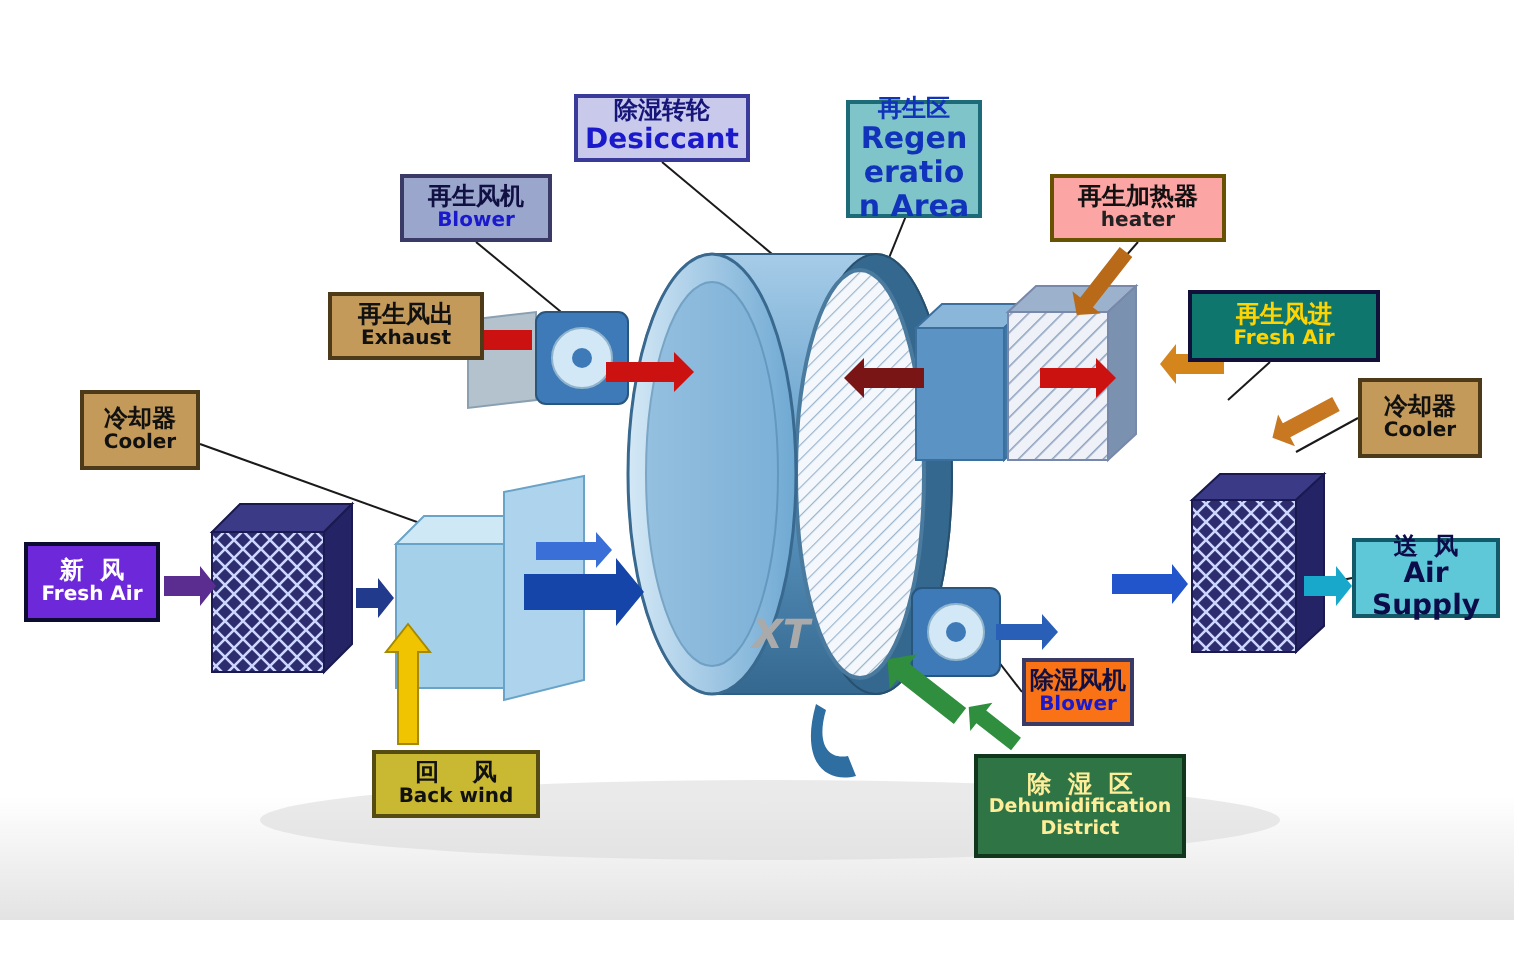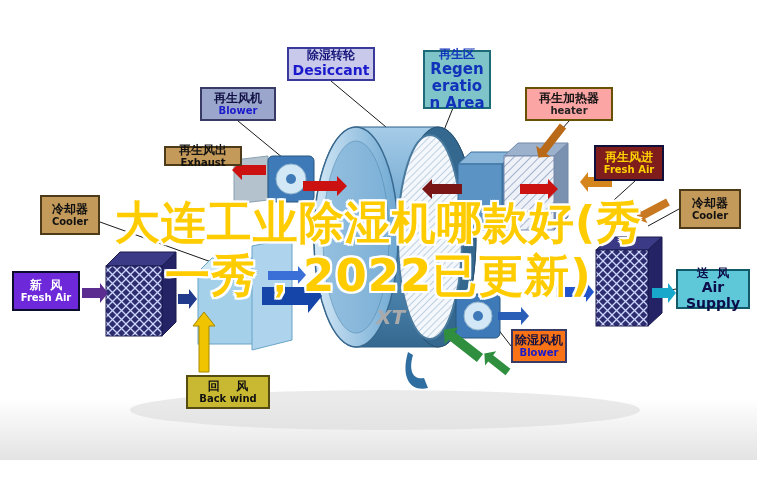--- a/index.html
+++ b/index.html
@@ -19,33 +19,33 @@
 
   .lbl-regen-area{left:423px;top:50px;width:68px;height:59px;background:#7fc4c8;border-color:#1d6a78;align-items:center;}
   .lbl-regen-area .zh{color:#1133bb;} .lbl-regen-area .en{color:#1133bb;word-break:break-word;}
 
   .lbl-regen-blower{left:200px;top:87px;width:76px;height:34px;background:#9aa6cc;border-color:#3a3a66;}
   .lbl-regen-blower .zh{color:#101042;} .lbl-regen-blower .en{color:#1a1acc;font-size:10px;}
 
   .lbl-heater{left:525px;top:87px;width:88px;height:34px;background:#fca5a5;border-color:#665200;}
   .lbl-heater .zh{color:#111;} .lbl-heater .en{color:#222;font-size:10px;}
 
-  .lbl-exhaust{left:164px;top:146px;width:78px;height:20px;background:#c49a5a;border-color:#4d3a18;}
+  .lbl-exhaust{left:164px;top:146px;width:78px;height:34px;background:#c49a5a;border-color:#4d3a18;}
   .lbl-exhaust .zh{color:#111;} .lbl-exhaust .en{color:#111;font-size:10px;}
 
   .lbl-cooler-left{left:40px;top:195px;width:60px;height:40px;background:#c49a5a;border-color:#4d3a18;}
   .lbl-cooler-left .zh{color:#111;} .lbl-cooler-left .en{color:#111;font-size:10px;}
 
   .lbl-fresh-air-left{left:12px;top:271px;width:68px;height:40px;background:#6d28d9;border-color:#0c0c30;}
   .lbl-fresh-air-left .zh{color:#fff;} .lbl-fresh-air-left .en{color:#fff;font-size:10px;}
 
   .lbl-back-wind{left:186px;top:375px;width:84px;height:34px;background:#c8b832;border-color:#544c10;}
   .lbl-back-wind .zh{color:#111;} .lbl-back-wind .en{color:#111;font-size:10px;}
 
-  .lbl-regen-fresh-in{left:594px;top:145px;width:70px;height:36px;background:#7f1d1d;border-color:#10103a;}
+  .lbl-regen-fresh-in{left:594px;top:145px;width:96px;height:36px;background:#0f766e;border-color:#10103a;}
   .lbl-regen-fresh-in .zh{color:#ffd400;} .lbl-regen-fresh-in .en{color:#ffd400;font-size:10px;}
 
   .lbl-cooler-right{left:679px;top:189px;width:62px;height:40px;background:#c49a5a;border-color:#4d3a18;}
   .lbl-cooler-right .zh{color:#111;} .lbl-cooler-right .en{color:#111;font-size:10px;}
 
   .lbl-air-supply{left:676px;top:269px;width:74px;height:40px;background:#5fc8d8;border-color:#125a6a;}
   .lbl-air-supply .zh{color:#0c0c4a;} .lbl-air-supply .en{color:#0c0c4a;font-size:14px;}
 
   .lbl-dehumid-blower{left:511px;top:329px;width:56px;height:34px;background:#f97316;border-color:#3a3a66;}
   .lbl-dehumid-blower .zh{color:#101042;} .lbl-dehumid-blower .en{color:#1a1acc;font-size:10px;}
@@ -254,19 +254,19 @@
   <div class="lbl lbl-air-supply">
     <div class="zh">送  风</div>
     <div class="en">Air Supply</div>
   </div>
 
   <div class="lbl lbl-dehumid-blower">
     <div class="zh">除湿风机</div>
     <div class="en">Blower</div>
   </div>
 
-
-  <div class="overlay-title">
-    <div>大连工业除湿机哪款好(秀</div>
-    <div>一秀，2022已更新)</div>
-  </div>
+  <div class="lbl lbl-dehumid-district">
+    <div class="zh">除  湿  区</div>
+    <div class="en">Dehumidification District</div>
+  </div>
+
 
 </div>
 
 </body></html>

